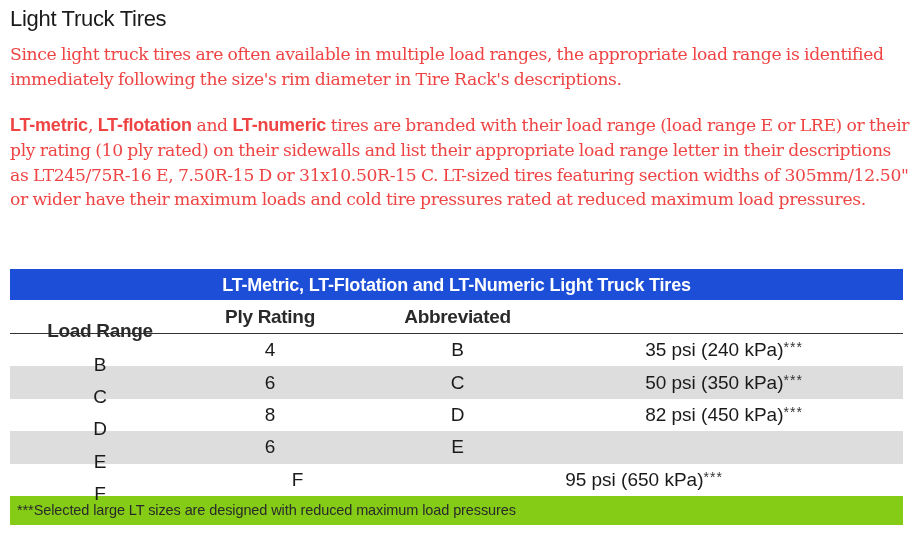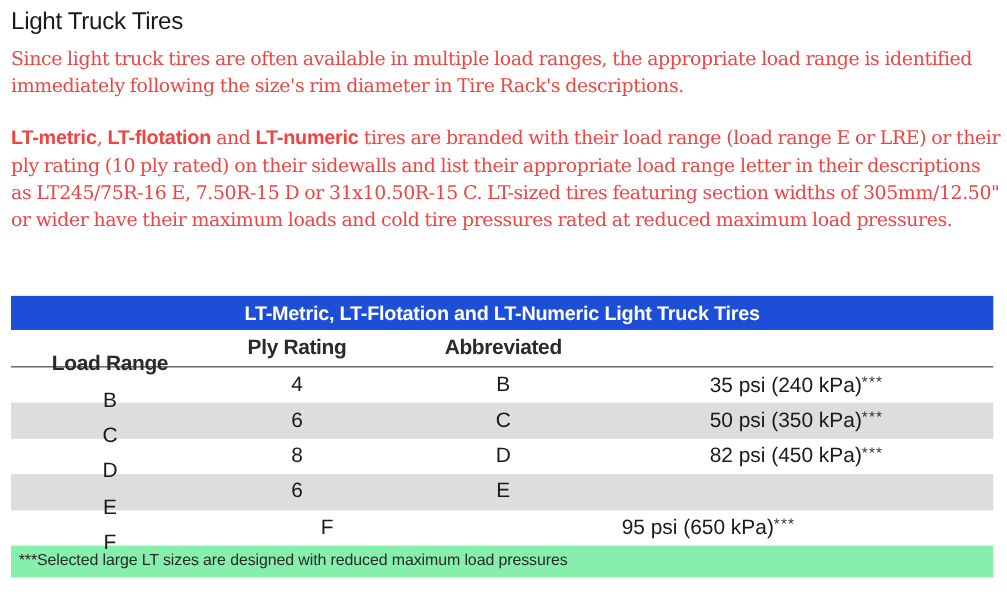--- a/index.html
+++ b/index.html
@@ -28,21 +28,21 @@
   }
   .row { display: flex; height: 32.4px; align-items: center; font-size: 19px; color: #1a1a1a; }
   .row.head { height: 33px; font-weight: bold; font-size: 19px; color: #2a2a2a; border-bottom: 1.5px solid #333; letter-spacing: -0.3px; }
   .row.alt { background: #dddddd; }
   .c1 { width: 180px; text-align: center; margin-top: 29px; }
   .c2 { width: 160px; text-align: center; }
   .c3 { width: 195px; text-align: center; margin-left: 10px;}
   .c4 { flex: 1; text-align: center; padding-right: 10px; }
   .c4 .stars { font-size: 14px; vertical-align: 4px; letter-spacing: 1px; color: #333; }
   .foot {
-    height: 29px; background: #86efac; font-size: 14.5px; line-height: 29px;
+    height: 29px; background: #84cc16; font-size: 14.5px; line-height: 29px;
     padding-left: 7px; color: #2a2a2a; letter-spacing: -0.1px;
   }
 </style>
 </head>
 <body>
 
 <div class="title">Light Truck Tires</div>
 
 <div class="para p1">Since light truck tires are often available in multiple load ranges, the appropriate load range is identified immediately following the size's rim diameter in Tire Rack's descriptions.</div>
 

